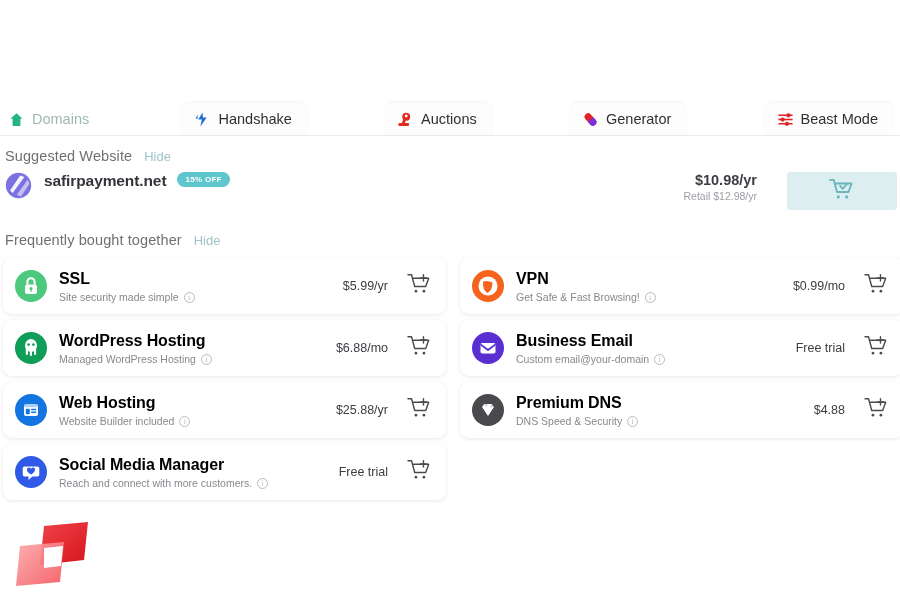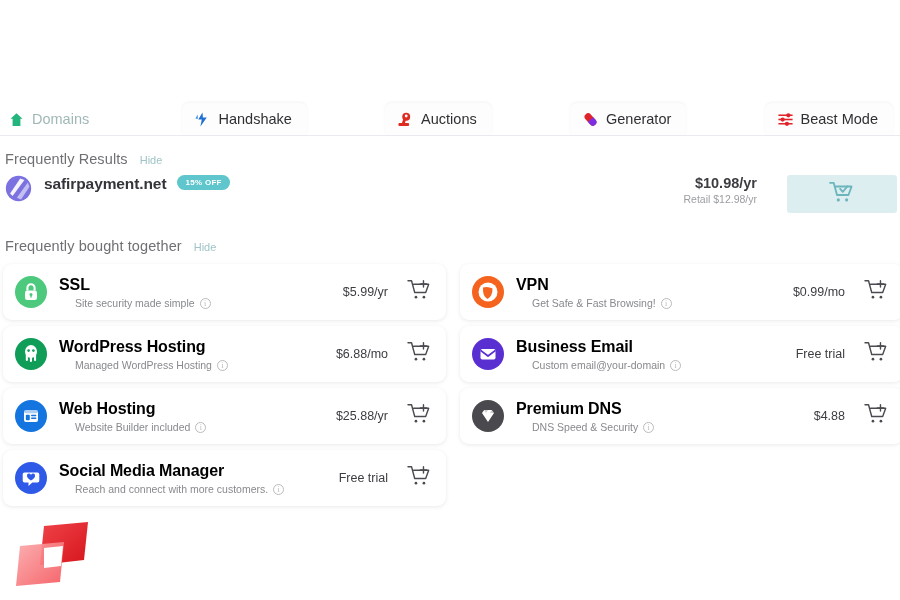--- a/index.html
+++ b/index.html
@@ -51,21 +51,21 @@
   .tab-icon { width: 17px; height: 17px; display: block; flex: 0 0 auto; }
 
   
   .section-head {
     display: flex;
     align-items: baseline;
     gap: 12px;
     padding: 12px 0 8px 2px;
   }
   .section-title { font-size: 14.5px; color: #6e7074; letter-spacing: .1px; }
-  .hide-link { font-size: 11px; color: #9fc4c7; cursor: pointer; margin-top: 6px; }
+  .hide-link { font-size: 13px; color: #9fc4c7; cursor: pointer; }
 
   
   .suggested-row {
     display: flex;
     align-items: flex-start;
     height: 48px;
     background: #ffffff;
     padding-left: 2px;
   }
   .dom-avatar { width: 27px; height: 27px; flex: 0 0 auto; }
@@ -114,21 +114,21 @@
     padding: 0 14px 0 12px;
   }
   .pcard-icon { width: 32px; height: 32px; flex: 0 0 auto; }
   .pcard-text { margin-left: 12px; min-width: 0; }
   .pcard-title {
     font-size: 16px; font-weight: bold; color: #000000;
     letter-spacing: -.1px; line-height: 1.25;
   }
   .pcard-sub {
     display: flex; align-items: center; gap: 5px;
-    font-size: 10.5px; color: #87898e; margin-top: 2px; margin-left: 16px;
+    font-size: 10.5px; color: #87898e; margin-top: 2px;
   }
   .info-dot {
     width: 11px; height: 11px; border-radius: 50%;
     border: 1px solid #b9bbc0; color: #b9bbc0;
     font-size: 8px; line-height: 9px; text-align: center;
     flex: 0 0 auto; cursor: pointer; font-family: "Liberation Serif", serif;
   }
   .pcard-spacer { flex: 1 1 auto; }
   .pcard-price {
     font-size: 12.5px; color: #3c3d42; font-weight: normal;
@@ -214,21 +214,21 @@
       </svg>
     </span>
     <span class="tab-label">Beast Mode</span>
   </div>
 
 </div>
 
 <div class="content">
 
   <div class="section-head">
-    <span class="section-title">Frequently Results</span>
+    <span class="section-title">Suggested Website</span>
     <span class="hide-link">Hide</span>
   </div>
 
   <div class="suggested-row">
     <span class="dom-avatar">
       <svg viewBox="0 0 32 32" width="27" height="27">
         <circle cx="16" cy="16" r="15" fill="#7b71e0"></circle>
         <path d="M6 22 L18 4 L23 6 L9 25 Z" fill="#ffffff" opacity=".92"></path>
         <path d="M14 27 L27 9 L29 14 L19 29 Z" fill="#ffffff" opacity=".55"></path>
       </svg>

